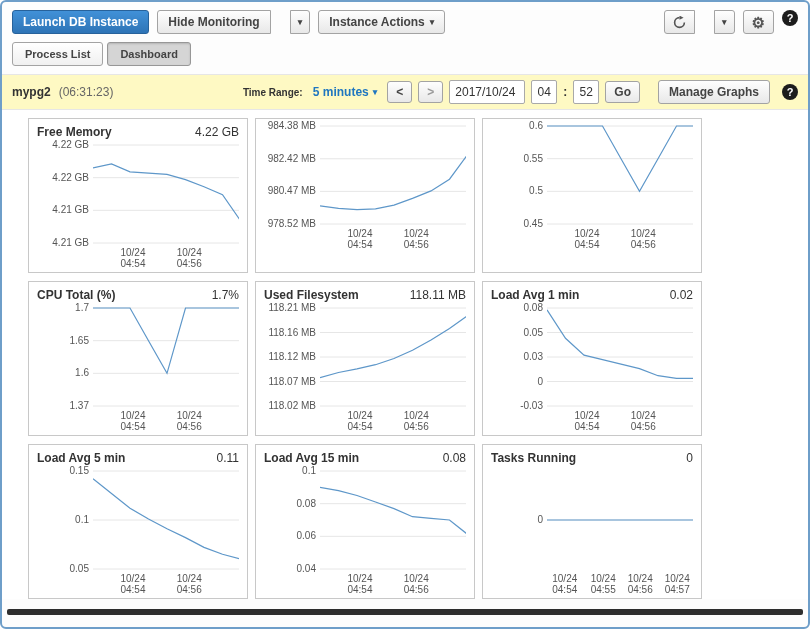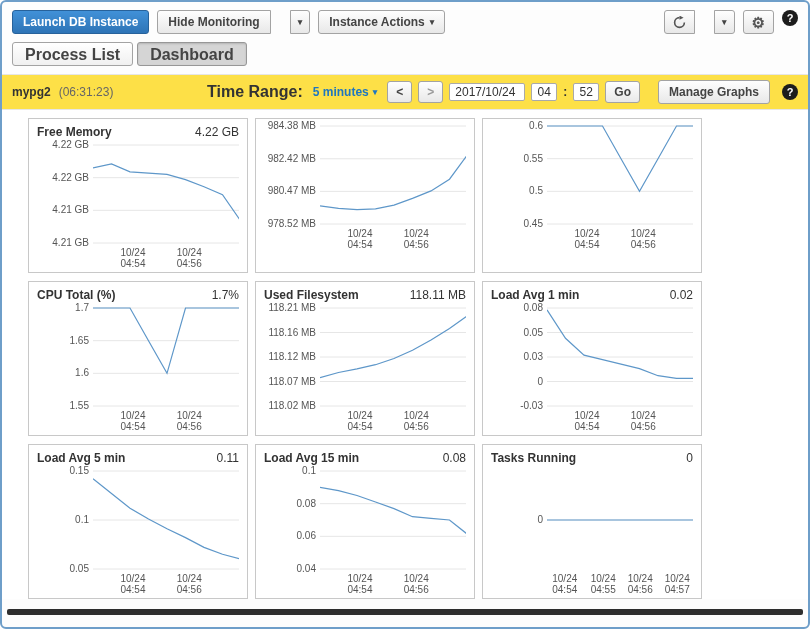--- a/index.html
+++ b/index.html
@@ -24,41 +24,41 @@
   .caret { font-size: 9px; line-height: 1; }
   .icon-btn { padding: 3px 8px; }
   .gear { font-size: 15px; line-height: 1; color: #555; }
   .help-circle {
     display: inline-block; width: 16px; height: 16px; border-radius: 50%; background: #1c1c1c;
     color: #fff; font-size: 11px; font-weight: bold; line-height: 16px; text-align: center; cursor: pointer;
   }
   
   .tabsrow { display: flex; gap: 4px; padding: 8px 10px 8px 10px; }
   .tab {
-    height: 24px; font-size: 16px; font-weight: bold; color: #444; cursor: pointer;
+    height: 24px; font-size: 11px; font-weight: bold; color: #444; cursor: pointer;
     background: linear-gradient(#ffffff, #f0f0f0); border: 1px solid #a3a3a3; border-radius: 3px; padding: 3px 12px;
   }
   .tab-active { background: #d5d5d5; border-color: #979797; box-shadow: inset 0 1px 2px rgba(0,0,0,.15); }
   
   .timebar {
     display: flex; align-items: center; gap: 6px; padding: 5px 10px;
-    background: #fde047; border-top: 1px solid #e6e6e6; border-bottom: 1px solid #e6e6e6;
+    background: #fef9c3; border-top: 1px solid #e6e6e6; border-bottom: 1px solid #e6e6e6;
   }
   .inst { font-size: 12px; font-weight: bold; color: #333; }
   .uptime { font-size: 12px; color: #666; margin-left: 2px; }
   .spacer { flex: 1; }
-  .tr-label { font-size: 16px; font-weight: bold; color: #333; }
+  .tr-label { font-size: 10px; font-weight: bold; color: #333; }
   .range-dd {
     display: inline-flex; align-items: center; gap: 4px; background: none; border: none; cursor: pointer;
     color: #1f76c0; font-size: 12px; font-weight: bold; font-family: "Liberation Sans", sans-serif; padding: 2px 4px;
   }
   .btn-sm { padding: 3px 8px; height: 22px; }
   .btn-sm.next { color: #999; }
   .inp {
-    height: 18px; border: 1px solid #a9a9a9; border-radius: 2px; background: #fff;
+    height: 24px; border: 1px solid #a9a9a9; border-radius: 2px; background: #fff;
     font-family: "Liberation Sans", sans-serif; font-size: 12px; color: #333; padding: 2px 5px;
   }
   .inp.date { width: 76px; }
   .inp.hm { width: 26px; text-align: center; }
   .colon { font-size: 12px; color: #333; font-weight: bold; }
   .mg { margin-left: 12px; }
   .timebar .help-circle { margin-left: 6px; }
   
   .charts { background: #fff; padding: 8px 0 0 26px; display: grid; grid-template-columns: repeat(3, 220px); column-gap: 7px; row-gap: 8px; }
   .panel { border: 1px solid #c8c8c8; background: #fff; padding: 6px 8px 4px 8px; cursor: pointer; }
@@ -225,21 +225,21 @@
       <div class="panel">
         <div class="phead">
           <span class="ptitle">CPU Total (%)</span>
           <span class="pval">1.7%</span>
         </div>
         <div class="pbody">
           <div class="ycol">
             <div class="ytick" style="top: -5px;">1.7</div>
             <div class="ytick" style="top: 27.6667px;">1.65</div>
             <div class="ytick" style="top: 60.3333px;">1.6</div>
-            <div class="ytick" style="top: 93px;">1.55</div>
+            <div class="ytick" style="top: 93px;">1.37</div>
           </div>
           <svg width="148" height="100" class="plot">
             <line x1="0" x2="148" y1="1" y2="1" stroke="#e6e6e6" stroke-width="1"></line>
             <line x1="0" x2="148" y1="33.666666666666714" y2="33.666666666666714" stroke="#e6e6e6" stroke-width="1"></line>
             <line x1="0" x2="148" y1="66.33333333333329" y2="66.33333333333329" stroke="#e6e6e6" stroke-width="1"></line>
             <line x1="0" x2="148" y1="99" y2="99" stroke="#e6e6e6" stroke-width="1"></line>
             <polyline points="0.0,1.0 18.5,1.0 37.0,1.0 55.5,33.7 74.0,66.3 92.5,1.0 111.0,1.0 129.5,1.0 148.0,1.0" fill="none" stroke="#5e97c9" stroke-width="1.2"></polyline>
           </svg>
         </div>
         <div class="xrow">

